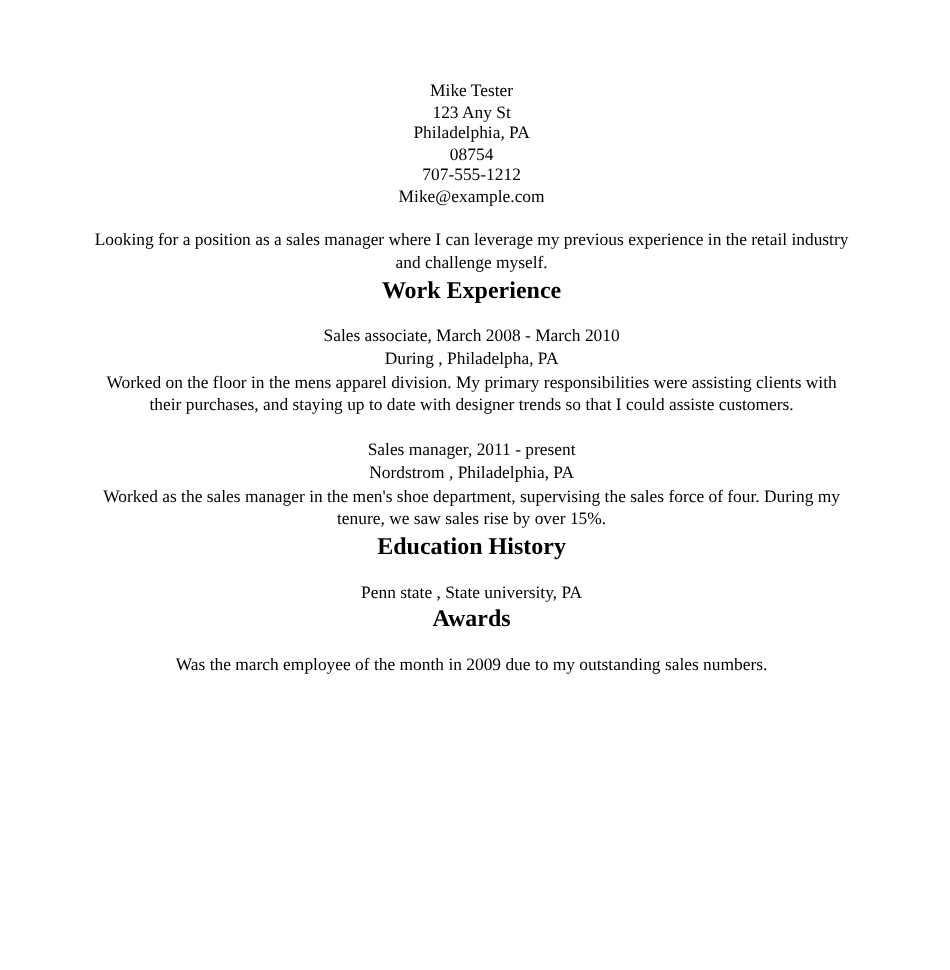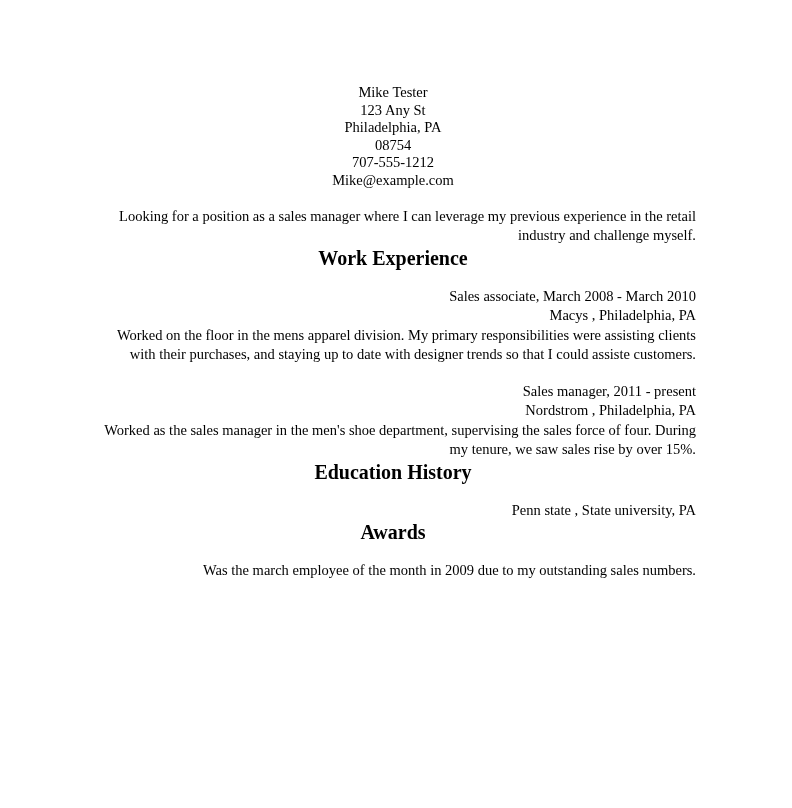--- a/index.html
+++ b/index.html
@@ -12,21 +12,21 @@
     height: 808px;
     font-family: "Liberation Serif", "DejaVu Serif", serif;
     color: #000000;
     overflow: hidden;
   }
   .page {
     position: relative;
     width: 792px;
     height: 808px;
     box-sizing: border-box;
-    padding: 16px;
+    padding: 0;
   }
   .resume {
     padding: 68px 80px 0 74px;
   }
   
   .contact {
     text-align: center;
     font-size: 14.5px;
     line-height: 17.6px;
   }
@@ -45,21 +45,21 @@
     line-height: 1.2;
   }
   .sec-objective-title  { margin-top: 39px; }
   .sec-work-title       { margin-top: 25px; }
   .sec-education-title  { margin-top: 25px; }
   .sec-awards-title     { margin-top: 25px; }
 
   .body-text {
     font-size: 14.5px;
     line-height: 19.5px;
-    text-align: right;
+    text-align: center;
     margin: 0;
   }
   .para-gap-objective { margin-top: 17px; }
   .para-gap-block     { margin-top: 17px; }
   .entry + .entry     { margin-top: 17px; }
   .entry .line        { display: block; }
 </style>
 </head>
 <body>
 
@@ -75,21 +75,21 @@
       <div>Mike@example.com</div>
     </div>
 
     <p class="body-text para-gap-objective">Looking for a position as a sales manager where I can leverage my previous experience in the retail industry and challenge myself.</p>
 
     <h2 class="section-title sec-work-title">Work Experience</h2>
 
     <div class="para-gap-block">
       <div class="entry">
         <span class="line body-text">Sales associate, March 2008 - March 2010</span>
-        <span class="line body-text">Macys , Philadelphia, PA</span>
+        <span class="line body-text">During , Philadelpha, PA</span>
         <span class="line body-text">Worked on the floor in the mens apparel division. My primary responsibilities were assisting clients with their purchases, and staying up to date with designer trends so that I could assiste customers.</span>
       </div>
       <div class="entry">
         <span class="line body-text">Sales manager, 2011 - present</span>
         <span class="line body-text">Nordstrom , Philadelphia, PA</span>
         <span class="line body-text">Worked as the sales manager in the men's shoe department, supervising the sales force of four. During my tenure, we saw sales rise by over 15%.</span>
       </div>
     </div>
 
     <h2 class="section-title sec-education-title">Education History</h2>

